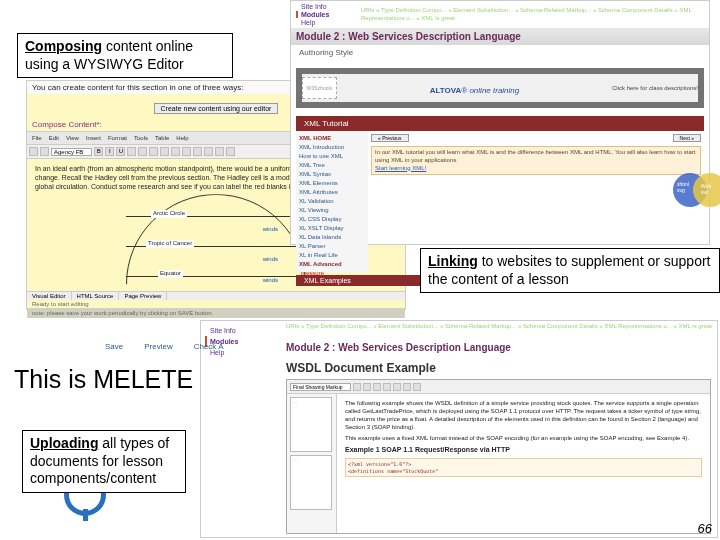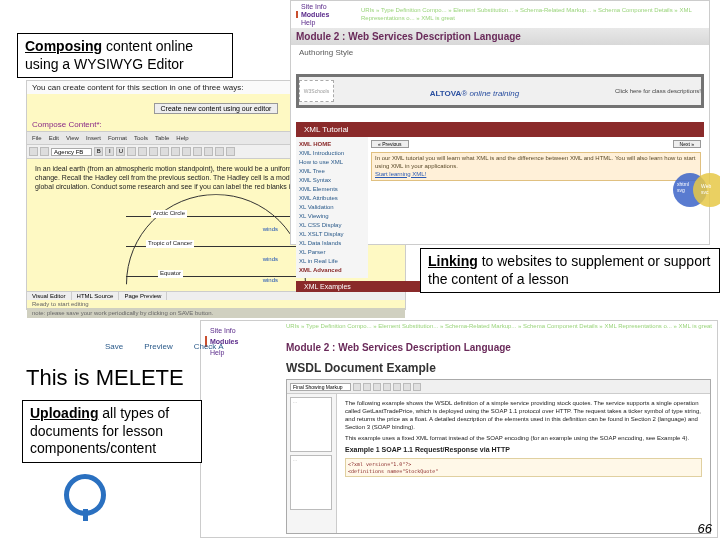--- a/index.html
+++ b/index.html
@@ -190,22 +190,22 @@
       font-size: 8px;
       color: #5a5a5a;
       padding: 3px 8px;
     }
     .altova-banner {
       display: flex;
       justify-content: space-between;
       align-items: center;
       padding: 3px 0;
       background: #f0f0f0;
-      border: 3px solid #737373;
-      margin: 14px 5px;
+      border: 6px solid #737373;
+      margin: 8px 5px;
     }
     .altova-logo {
       font-size: 8px;
       font-style: italic;
       color: #2a4fa0;
     }
     .altova-logo b { font-style: normal; }
     .class-desc {
       font-size: 6px;
       color: #444;
@@ -427,22 +427,22 @@
       border: 1px solid #000;
       padding: 4px 7px;
       font-size: 14px;
       line-height: 1.25;
       font-family: Arial, sans-serif;
       z-index: 20;
     }
     .callout b { text-decoration: underline; }
     .co-compose { left: 17px; top: 33px; width: 216px; }
     .co-linking { left: 420px; top: 248px; width: 300px; }
-    .co-melete  { left: 19px; top: 360px; border: none; background: transparent; font-size: 22px; }
-    .co-upload  { left: 22px; top: 400px; width: 180px; }
+    .co-melete  { left: 7px; top: 360px; border: none; background: transparent; font-size: 25px; }
+    .co-upload  { left: 22px; top: 430px; width: 164px; }
     .page-num {
       position: absolute;
       right: 8px;
       bottom: 4px;
       font-size: 13px;
       z-index: 30;
       font-style: italic;
     }
     .sakai-logo {
       position: absolute;

